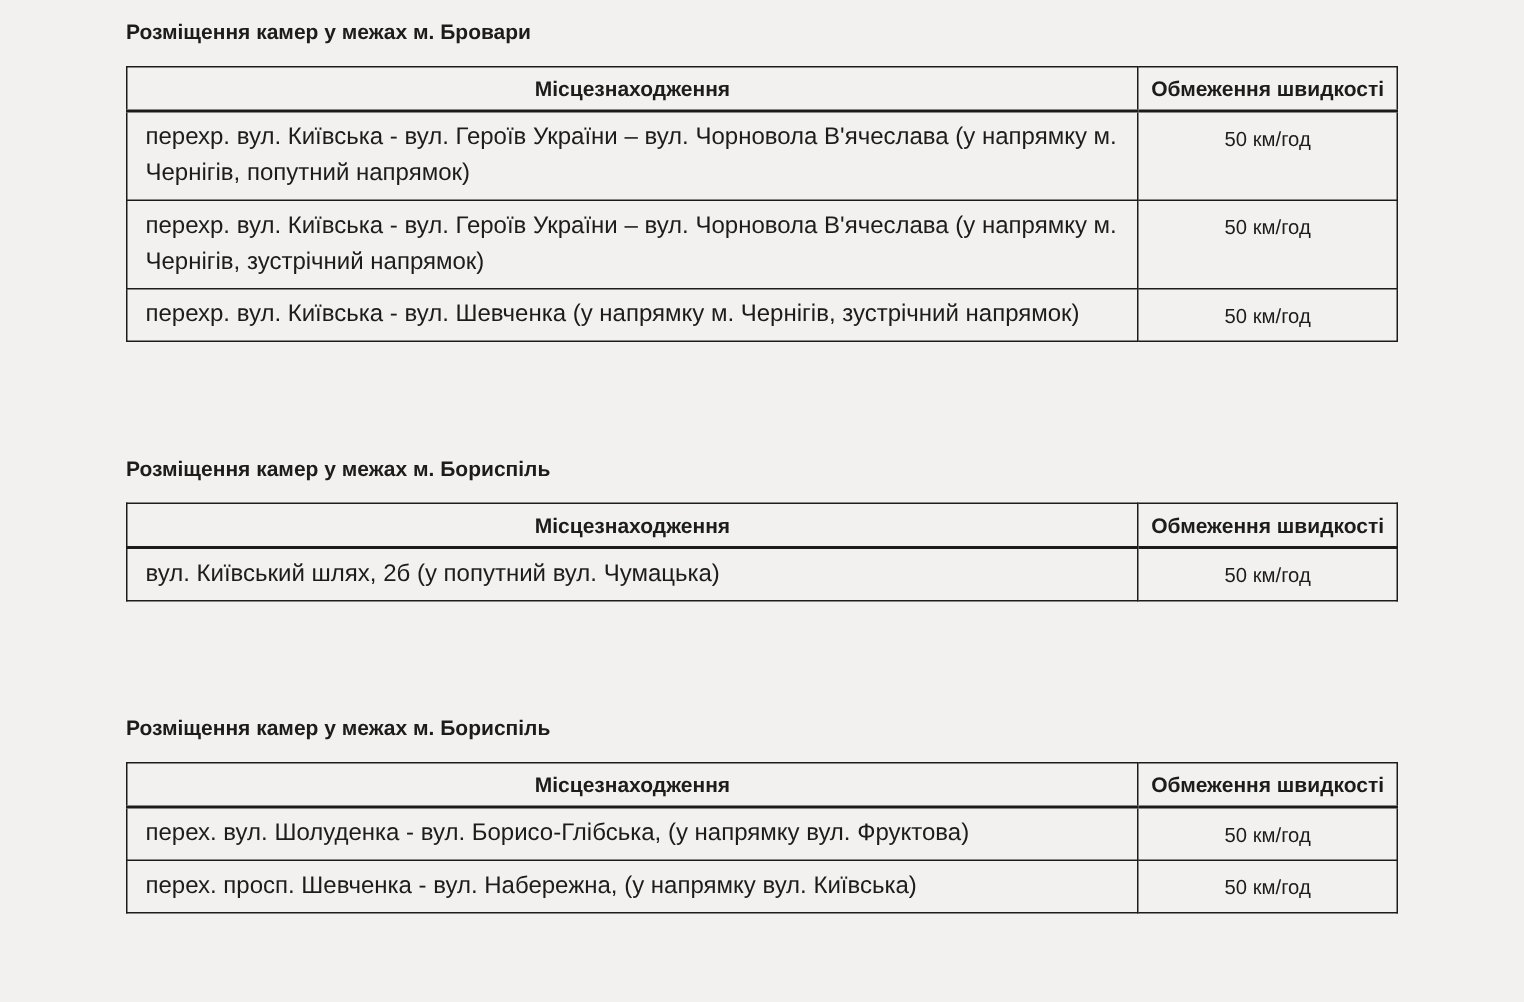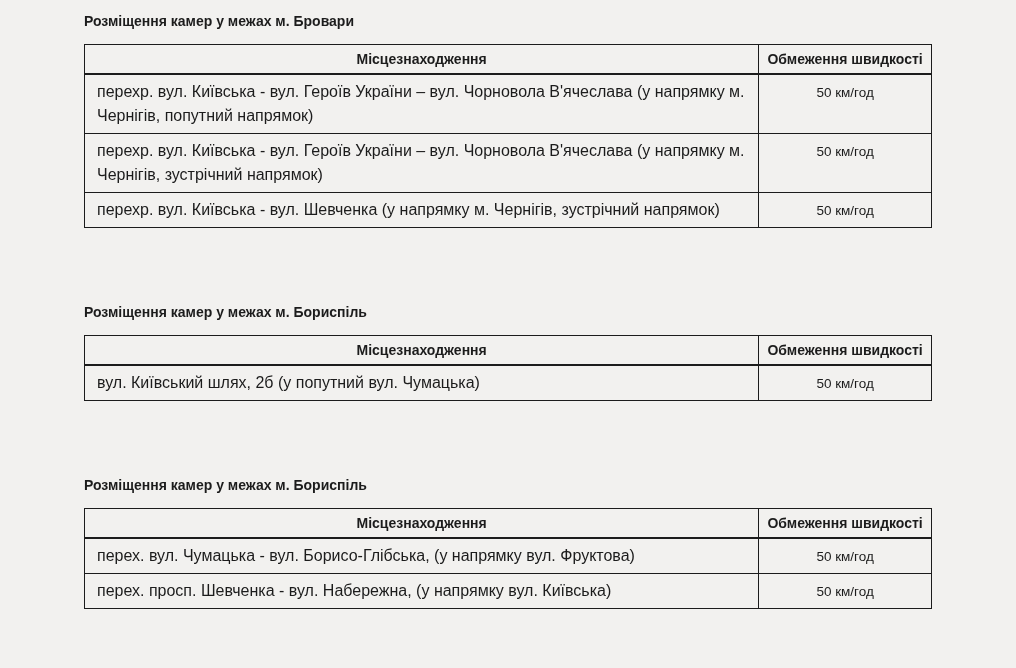--- a/index.html
+++ b/index.html
@@ -129,21 +129,21 @@
           <col class="col-speed">
         </colgroup>
       <thead>
         <tr>
           <th>Місцезнаходження</th>
           <th>Обмеження швидкості</th>
         </tr>
       </thead>
       <tbody>
         <tr>
-          <td class="loc">перех. вул. Чумацька - вул. Борисо-Глібська, (у напрямку вул. Фруктова)</td>
+          <td class="loc">перех. вул. Шолуденка - вул. Борисо-Глібська, (у напрямку вул. Фруктова)</td>
           <td class="speed">50 км/год</td>
         </tr>
         <tr>
           <td class="loc">перех. просп. Шевченка - вул. Набережна, (у напрямку вул. Київська)</td>
           <td class="speed">50 км/год</td>
         </tr>
       </tbody>
     </table>
   </div>
 

